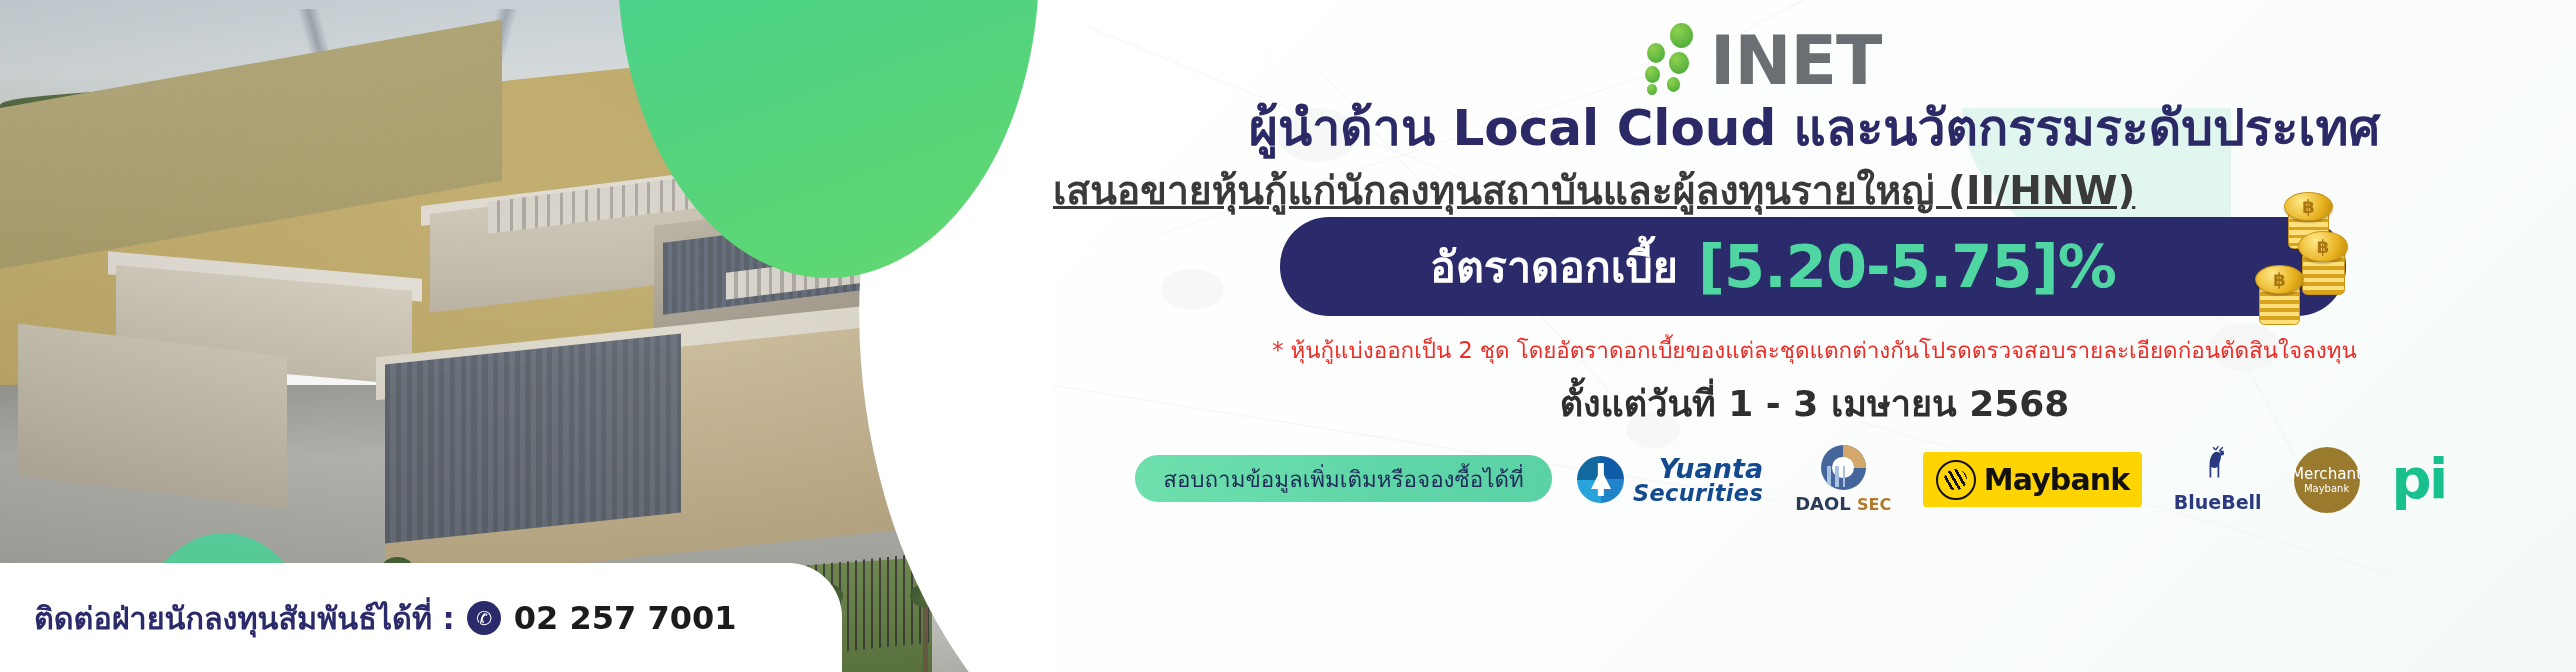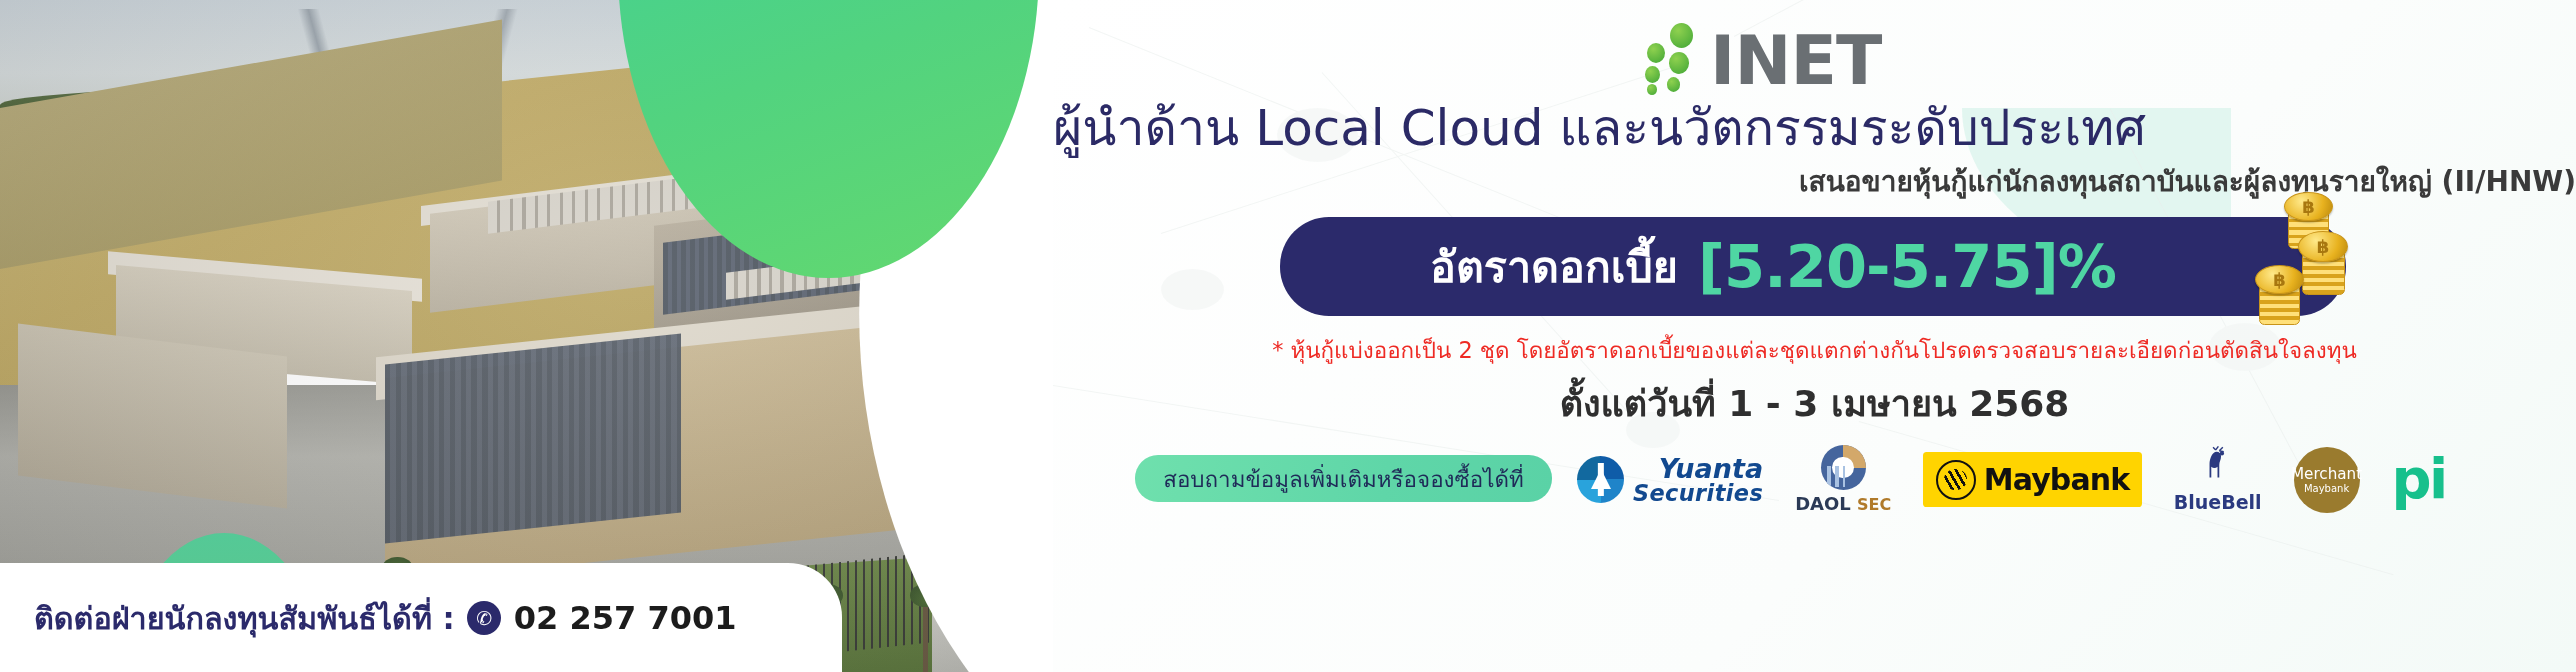--- a/index.html
+++ b/index.html
@@ -131,27 +131,27 @@
   }
   .logo .bubbles{position:absolute;left:0;top:0;width:77px;height:70px;}
   .logo .bub{position:absolute;border-radius:50%;
      background:radial-gradient(circle at 35% 30%,#8fd14f,#3fa535);}
   .logo .word{
     position:absolute;left:79px;top:5.4px;font-size:68px;font-weight:bold;
     letter-spacing:-0.9px;color:#6a6f73;font-family:"DejaVu Sans",sans-serif;
   }
 
   .headline{
-    position:absolute;left:0;top:88px;width:1523px;
-    font-size:50px;font-weight:normal;color:#2b2a66;white-space:nowrap;
+    position:absolute;left:0;top:88px;width:1523px;text-align:center;
+    font-size:50px;font-weight:bold;color:#2b2a66;white-space:nowrap;
     font-family:"DejaVu Sans","Liberation Sans",sans-serif;
   }
   .subhead{
-    position:absolute;left:0;top:159px;width:1523px;text-align:right;
-    font-size:28px;font-weight:bold;color:#3a3a3a;white-space:nowrap;
+    position:absolute;left:0;top:159px;width:1523px;text-align:left;
+    font-size:39px;font-weight:bold;color:#3a3a3a;white-space:nowrap;text-decoration:underline;
   }
 
   .ratebox{
     position:absolute;left:227px;top:217px;width:1066px;height:99px;
     background:#2b2a6b;border-radius:49px;
   }
   .ratebox .rtext{
     position:absolute;left:0;top:0;width:986px;height:99px;
     display:flex;align-items:center;justify-content:center;gap:20px;
   }

